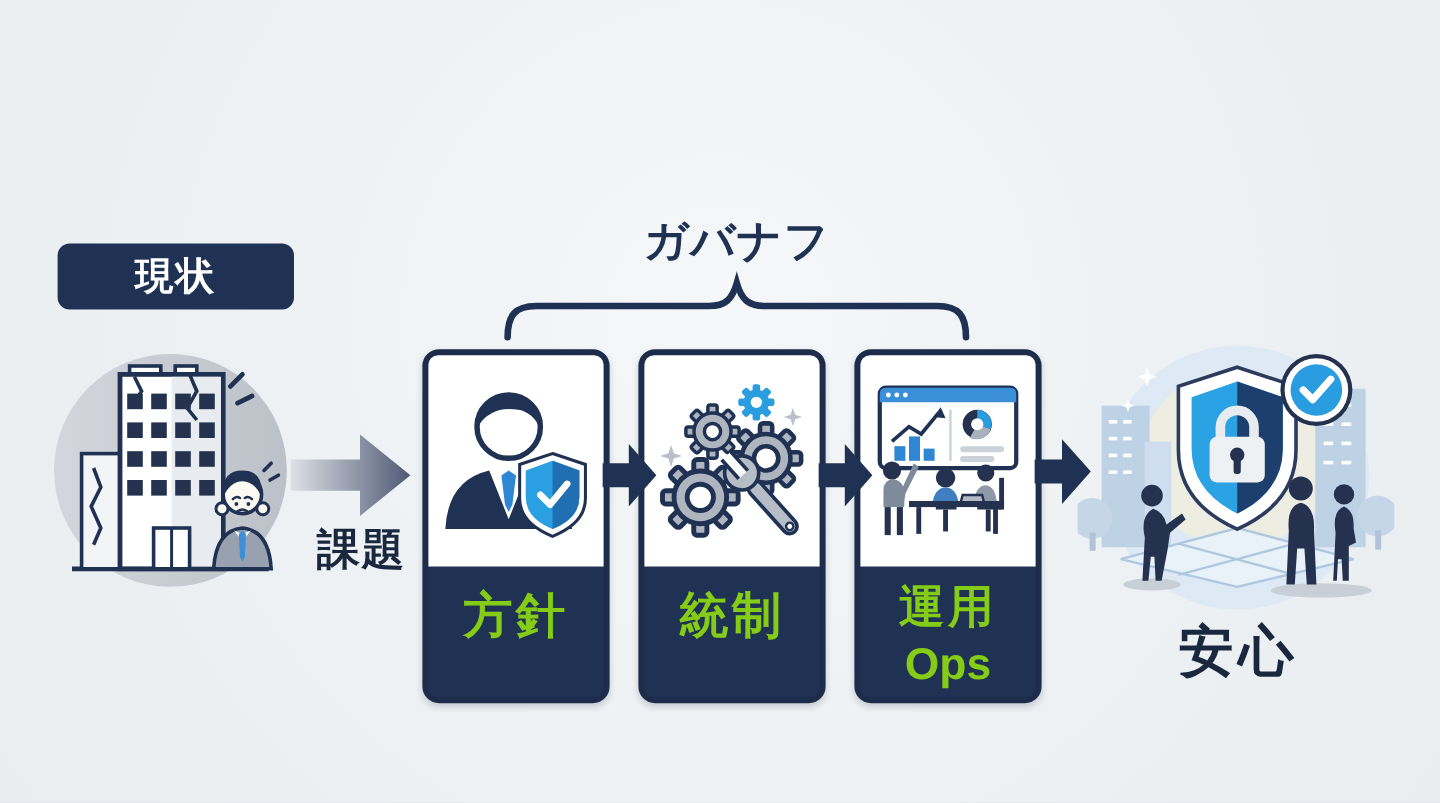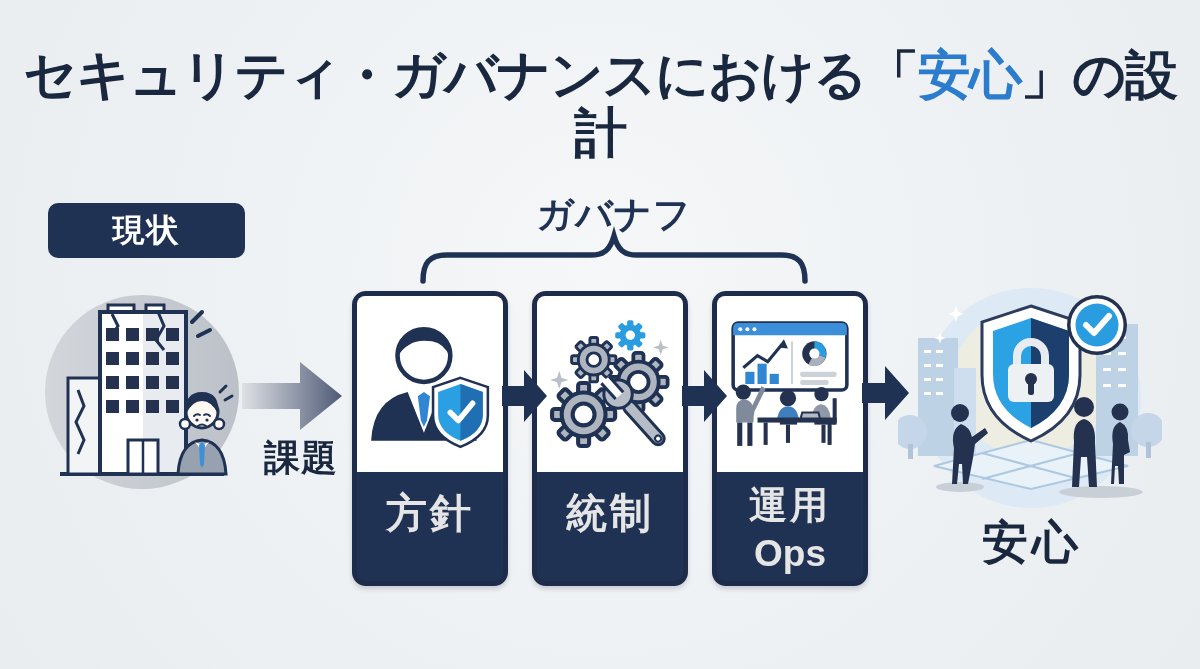--- a/index.html
+++ b/index.html
@@ -13,21 +13,21 @@
     font-size:53px;font-weight:900;color:#19273f;letter-spacing:-1.5px;line-height:1.1;
   }
   .title .accent{color:#2b7ccc;}
   .badge{
     position:absolute;left:48px;top:203px;width:197px;height:55px;
     background:#203254;border-radius:10px;color:#ffffff;
     font-size:32px;font-weight:800;text-align:center;line-height:55px;letter-spacing:2px;
   }
   .gov-label{
     position:absolute;left:514px;top:176px;width:200px;text-align:center;
-    font-size:37px;font-weight:800;color:#203254;letter-spacing:1px;margin-top:14px;
+    font-size:37px;font-weight:800;color:#203254;letter-spacing:1px;
   }
   .caption{position:absolute;text-align:center;font-weight:800;color:#19273f;}
   .cap-vuln{left:47px;top:512px;width:200px;font-size:46px;letter-spacing:4px;}
   .cap-issue{left:251px;top:434px;width:100px;font-size:36px;letter-spacing:1px;}
   .cap-relief{left:932px;top:512px;width:200px;font-size:46px;letter-spacing:4px;}
   .brace{position:absolute;left:419px;top:221px;}
   .vuln-illo{position:absolute;left:42px;top:292px;}
   .gray-arrow{position:absolute;left:242px;top:357px;}
   .flow-arrow{position:absolute;}
   .fa1{left:502px;top:369px;} .fa2{left:682px;top:369px;} .fa3{left:862px;top:365px;}
@@ -38,32 +38,31 @@
     box-shadow:0 3px 5px rgba(20,30,60,.18);
   }
   .c1{left:352px;} .c2{left:532px;} .c3{left:712px;}
   .card-iconarea{
     position:absolute;left:0;top:0;width:146px;height:176px;
     background:#ffffff;border-radius:8px 8px 0 0;
     display:flex;align-items:center;justify-content:center;
   }
   .card-label{
     position:absolute;left:0;top:176px;width:146px;height:109px;
-    color:#e5e5e5;text-align:center;font-weight:800;
+    color:#84cc16;text-align:center;font-weight:800;
   }
   .card-label .main{display:block;font-size:41px;margin-top:14px;letter-spacing:3px;}
   .c3 .card-label .main{margin-top:8px;font-size:38px;}
   .card-label .sub{display:block;font-size:37px;margin-top:2px;letter-spacing:0;}
 </style>
 </head>
 <body>
 
 <div class="stage">
 
-  <h1 class="title"><span>セキュリティ・ガバナンスにおける「</span><span class="accent">安心</span><span>」の設計</span></h1>
 
   <div class="badge">現状</div>
 
   <div class="gov-label">ガバナフ</div>
   <svg class="brace" width="390" height="64" viewBox="0 0 390 64">
     <path d="M4,60 C4,42 10,34 28,34 L172,34 C185,34 191,29 195,15 C199,29 205,34 218,34 L362,34 C380,34 386,42 386,60" fill="none" stroke="#203254" stroke-width="5.5" stroke-linecap="round"></path>
   </svg>
 
   <svg class="vuln-illo" width="200" height="200" viewBox="0 0 200 200">
     <defs>

